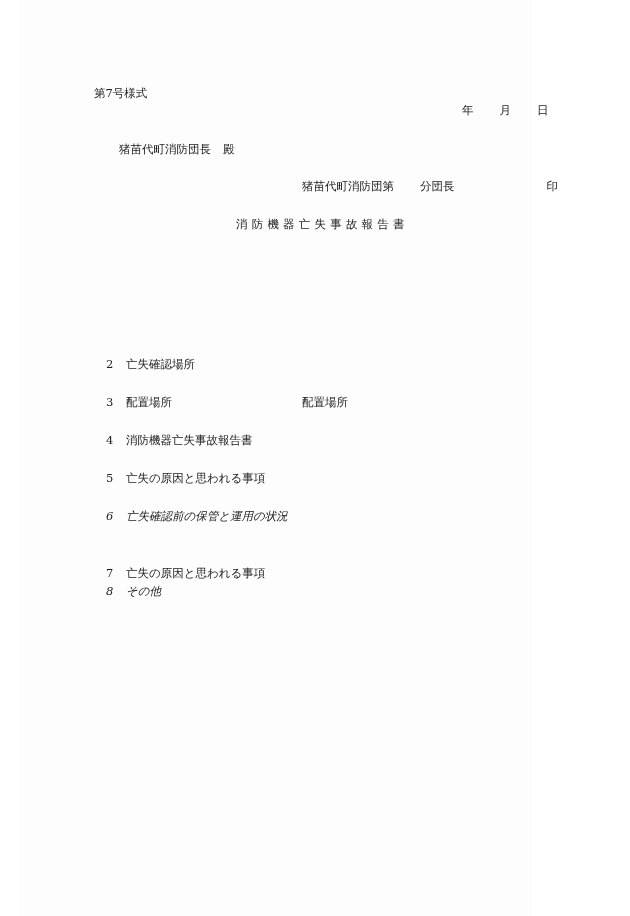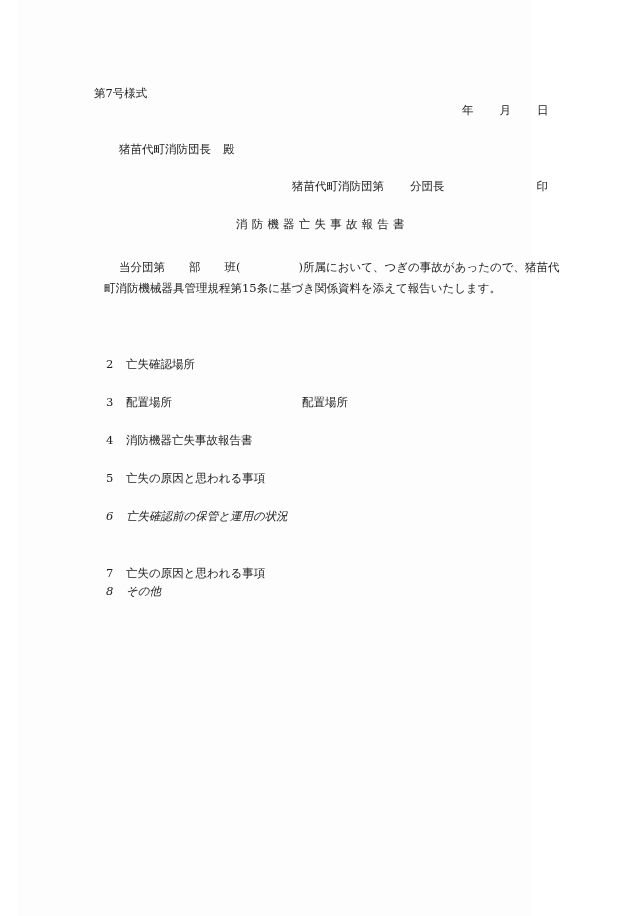--- a/index.html
+++ b/index.html
@@ -21,28 +21,24 @@
 <body>
 
 <div class="page">
 
   <div class="t" style="left:76px; top:86px;">第7号様式</div>
 
   <div class="t" style="left:444px; top:103px;"><span>年</span><span class="gap" style="width:26px"></span><span>月</span><span class="gap" style="width:26px"></span><span>日</span></div>
 
   <div class="t" style="left:101px; top:142px;"><span>猪苗代町消防団長</span><span class="gap" style="width:12px"></span><span>殿</span></div>
 
-  <div class="t" style="left:274px; top:179px;"><span>猪苗代町消防団第</span><span class="gap" style="width:26px"></span><span>分団長</span><span class="gap" style="width:92px"></span><span>印</span></div>
+  <div class="t" style="left:284px; top:179px;"><span>猪苗代町消防団第</span><span class="gap" style="width:26px"></span><span>分団長</span><span class="gap" style="width:92px"></span><span>印</span></div>
 
   <div class="t title" style="left:218px; top:217px;">消防機器亡失事故報告書</div>
 
-  <div class="para" style="top:257px;">
-    <span class="para-line" style="padding-left:13px;"><span>当分団第</span><span class="gap" style="width:24px"></span><span>部</span><span class="gap" style="width:24px"></span><span>班(</span><span class="gap" style="width:58px"></span><span>)所属において、つぎの事故があったので、猪苗代</span></span>
-    <span class="para-line" style="margin-left:-2px;">町消防機械器具管理規程第15条に基づき関係資料を添えて報告いたします。</span>
-  </div>
 
 
   <div class="item" style="top:357px;"><span class="item-num">2</span><span>亡失確認場所</span></div>
 
   <div class="item" style="top:395px;"><span class="item-num">3</span><span>配置場所</span><span class="gap" style="width:130px"></span><span>配置場所</span></div>
 
   <div class="item" style="top:433px;"><span class="item-num">4</span><span>消防機器亡失事故報告書</span></div>
 
   <div class="item" style="top:471px;"><span class="item-num">5</span><span>亡失の原因と思われる事項</span></div>
 

